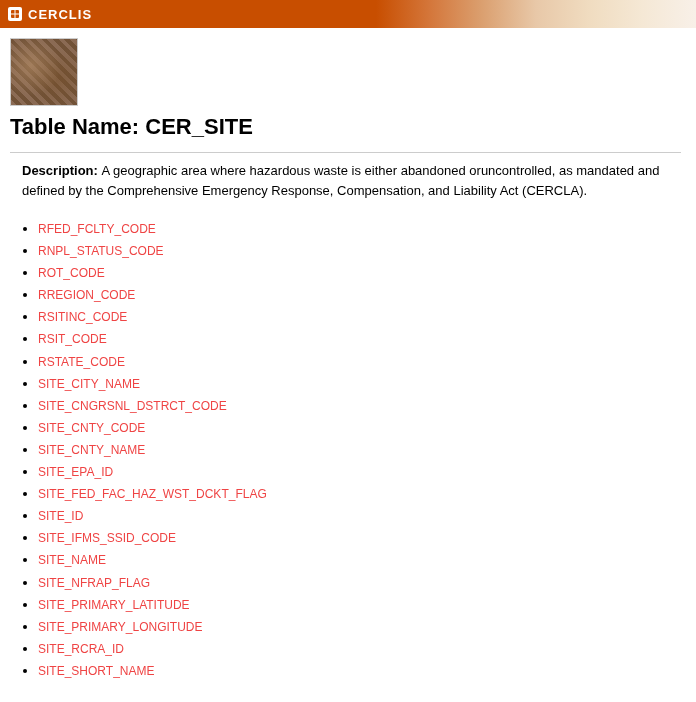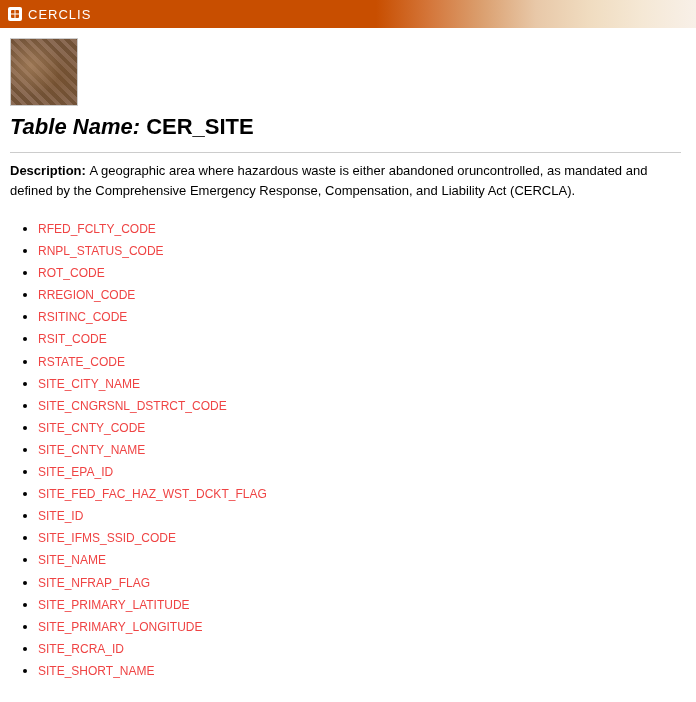--- a/index.html
+++ b/index.html
@@ -34,21 +34,21 @@
       border-radius: 2px;
       margin-right: 6px;
       display: flex;
       align-items: center;
       justify-content: center;
     }
 
     .header-title {
       color: #fff;
       font-size: 13px;
-      font-weight: normal;
+      font-weight: bold;
       letter-spacing: 1px;
     }
 
     .header-gradient {
       position: absolute;
       right: 0;
       top: 0;
       height: 100%;
       width: 320px;
       background: linear-gradient(to right, #c84e00, #d4763a, #dba070, #e8c8a8, #f0dcc0, #f5e8d5, #f8f0e8);
@@ -95,31 +95,31 @@
     
     .table-name-heading {
       font-size: 22px;
       font-weight: bold;
       margin-bottom: 12px;
       color: #000;
     }
 
     .table-name-heading .label {
       font-weight: bold;
-      font-style: italic;
     }
 
     .table-name-heading .value {
       font-weight: bold;
     }
 
     
     .description-section {
       margin-bottom: 18px;
       line-height: 1.5;
+      margin-left: 12px;
     }
 
     .description-section .desc-label {
       font-weight: bold;
     }
 
     
     .columns-section {
       margin-top: 8px;
     }

